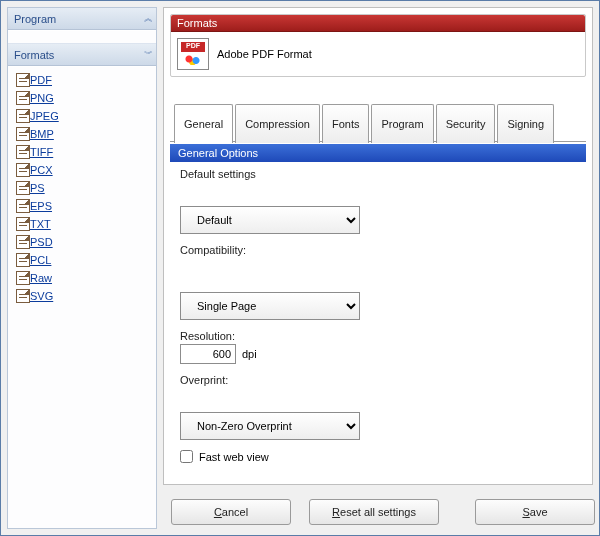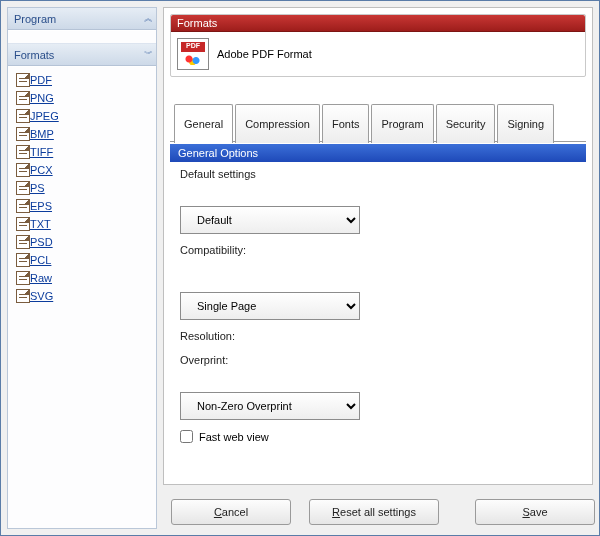--- a/index.html
+++ b/index.html
@@ -152,20 +152,24 @@
             <select class="combo"><option>Default</option></select>
           </div>
           <div class="field">
             <label>Compatibility:</label>
           </div>
           <div class="field">
             <select class="combo"><option>Single Page</option></select>
           </div>
           <div class="field">
             <label>Resolution:</label>
+            <div class="resrow">
+              <input type="text" value="600" style="">
+              <span>dpi</span>
+            </div>
           </div>
           <div class="field">
             <label>Overprint:</label>
             <select class="combo"><option>Non-Zero Overprint</option></select>
           </div>
           <div class="chk">
             <input type="checkbox" style="">
             <span>Fast web view</span>
           </div>
         </div>

